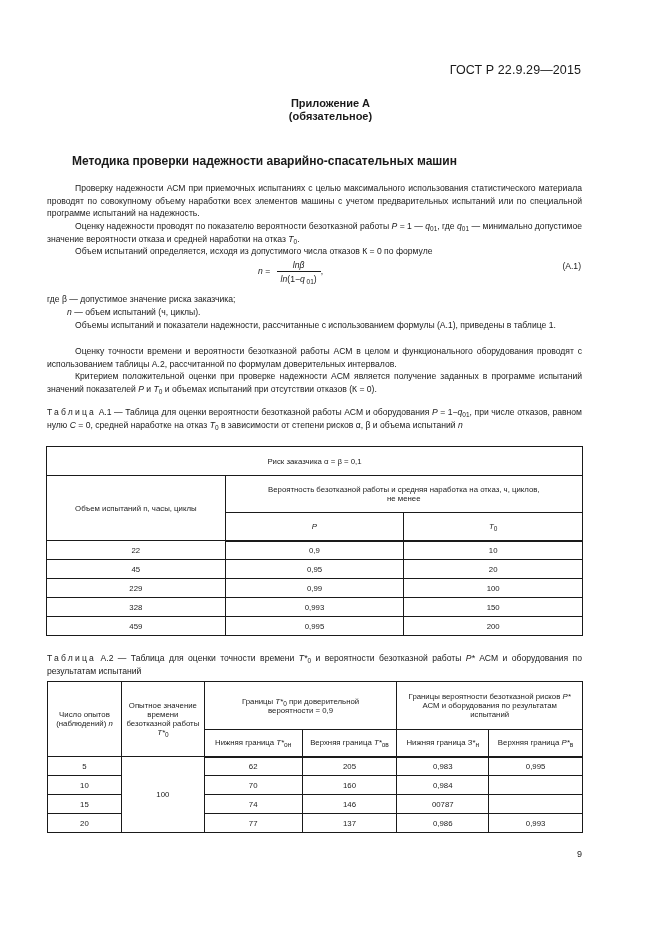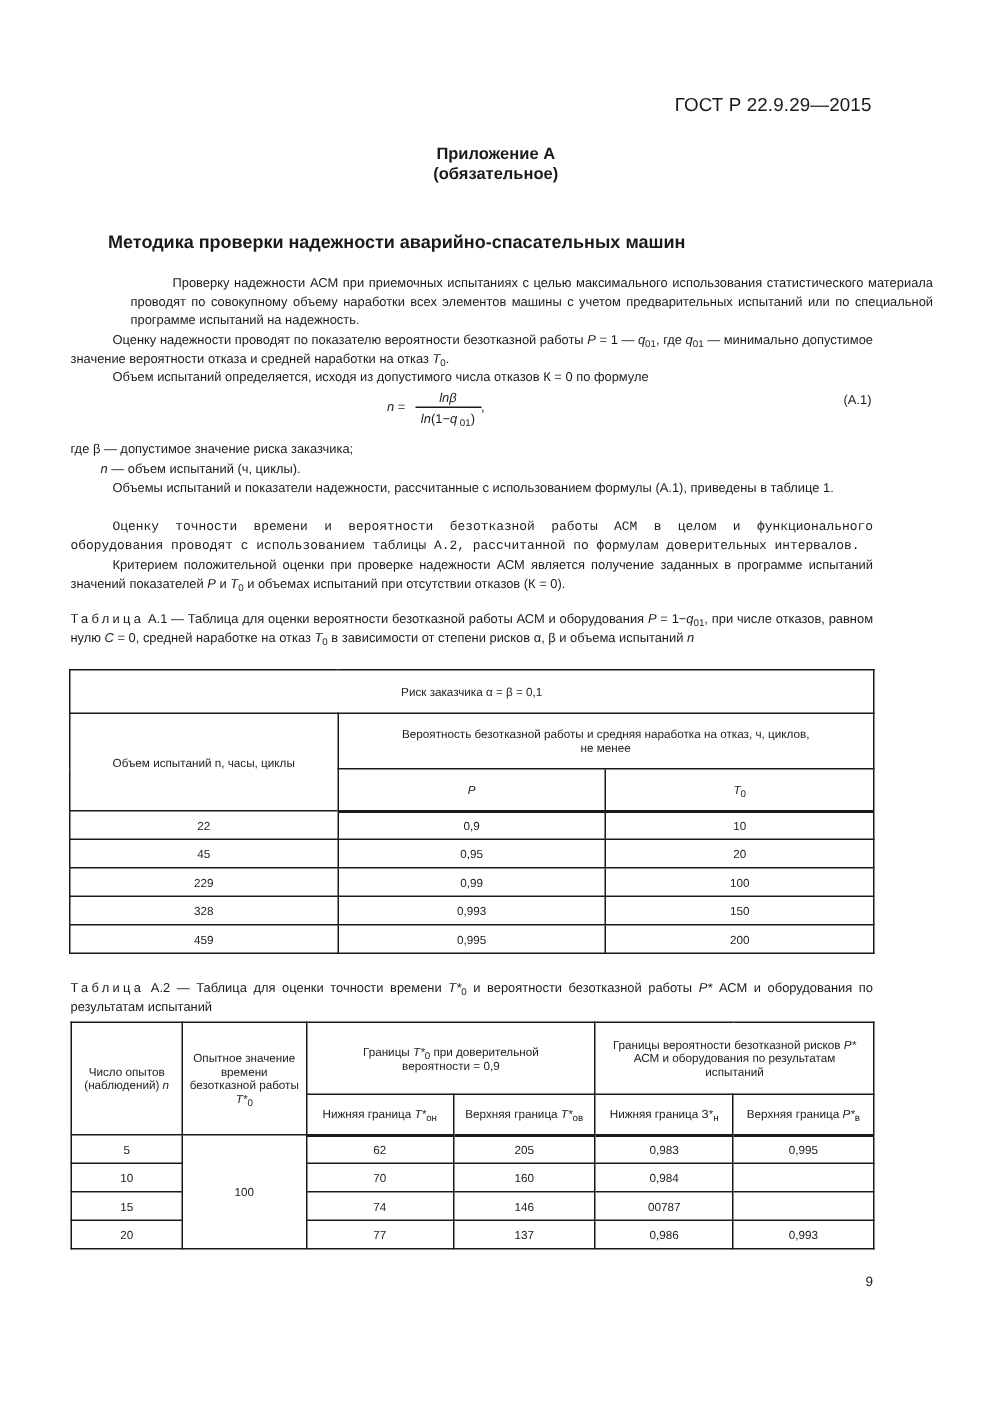--- a/index.html
+++ b/index.html
@@ -27,40 +27,40 @@
 </head>
 <body>
 
 <div class="abs hdr">ГОСТ Р 22.9.29—2015</div>
 
 <div class="abs appx" style="top:97px;">Приложение А</div>
 <div class="abs appx" style="top:110px;">(обязательное)</div>
 
 <div class="abs title">Методика проверки надежности аварийно-спасательных машин</div>
 
-<div class="abs p ind" style="top:182px;margin-left:40px;">Проверку надежности АСМ при приемочных испытаниях с целью максимального использования статистического материала проводят по совокупному объему наработки всех элементов машины с учетом предварительных испытаний или по специальной программе испытаний на надежность.</div>
+<div class="abs p ind" style="top:182px;">Проверку надежности АСМ при приемочных испытаниях с целью максимального использования статистического материала проводят по совокупному объему наработки всех элементов машины с учетом предварительных испытаний или по специальной программе испытаний на надежность.</div>
 
 <div class="abs p ind" style="top:220px;"><span>Оценку надежности проводят по показателю вероятности безотказной работы </span><i>P</i><span> = 1 — </span><i>q</i><sub>01</sub><span>, где </span><i>q</i><sub>01</sub><span> — минимально допустимое значение вероятности отказа и средней наработки на отказ </span><i>T</i><sub>0</sub><span>.</span></div>
 
 <div class="abs p ind" style="top:245px;">Объем испытаний определяется, исходя из допустимого числа отказов К = 0 по формуле</div>
 
 <div class="abs formula">
   <i>n</i><span> =</span>
   <span class="frac">
     <span class="num"><i>lnβ</i></span>
     <span class="den"><i>ln</i><span>(1−</span><i>q</i><sub> 01</sub><span>)</span></span>
   </span><span>,</span>
 </div>
 <div class="abs eqno">(А.1)</div>
 
 <div class="abs p" style="top:293px;"><span>где  β</span><span> — допустимое значение риска заказчика;</span></div>
 <div class="abs p" style="top:306px; left:67px; width:500px;"><i>n</i><span> — объем испытаний (ч, циклы).</span></div>
 
 <div class="abs p ind" style="top:319px;">Объемы испытаний и показатели надежности, рассчитанные с использованием формулы (А.1), приведены в таблице 1.</div>
-<div class="abs p ind" style="top:345px;font-family:Liberation Mono, monospace;">Оценку точности времени и вероятности безотказной работы АСМ в целом и функционального оборудования проводят с использованием таблицы А.2, рассчитанной по формулам доверительных интервалов.</div>
+<div class="abs p ind" style="top:345px;">Оценку точности времени и вероятности безотказной работы АСМ в целом и функционального оборудования проводят с использованием таблицы А.2, рассчитанной по формулам доверительных интервалов.</div>
 <div class="abs p ind" style="top:370px;"><span>Критерием положительной оценки при проверке надежности АСМ является получение заданных в программе испытаний значений показателей </span><i>P</i><span> и </span><i>T</i><sub>0</sub><span> и объемах испытаний при отсутствии отказов (К = 0).</span></div>
 
 <div class="abs p" style="top:406px;"><span class="spaced">Таблица</span><span> А.1 — Таблица для оценки вероятности безотказной работы АСМ и оборудования </span><i>P</i><span> = 1−</span><i>q</i><sub>01</sub><span>, при числе отказов, равном нулю </span><i>C</i><span> = 0, средней наработке на отказ </span><i>T</i><sub>0</sub><span> в зависимости от степени рисков  α, β  и объема испытаний </span><i>n</i></div>
 
 <table style="left:46px; top:446px; width:537px;">
   <colgroup>
       <col style="width:179px">
       <col style="width:179px">
       <col style="width:179px">
     </colgroup>

